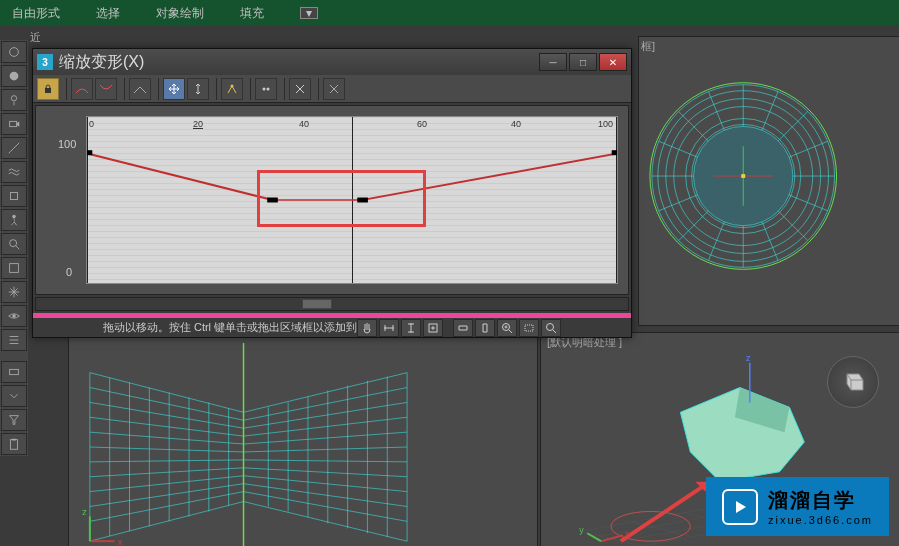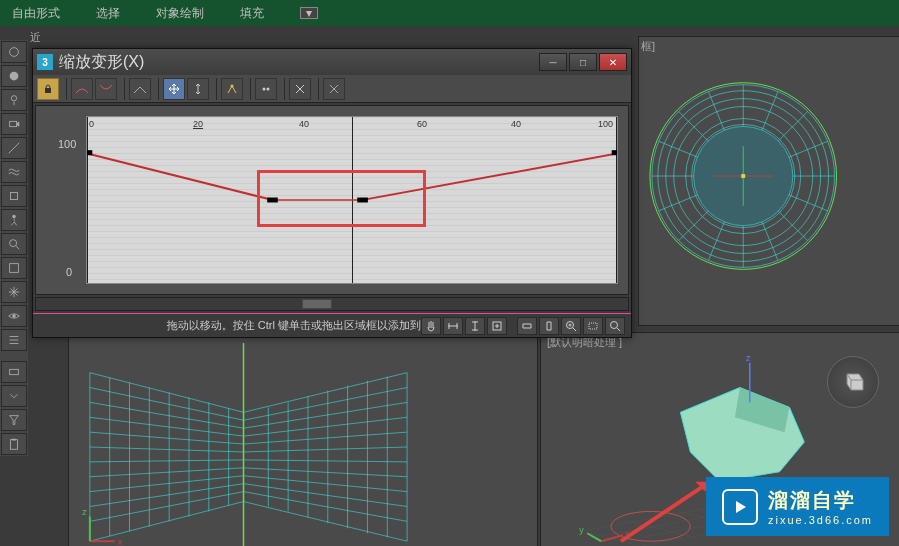--- a/index.html
+++ b/index.html
@@ -41,31 +41,31 @@
 .tool-sep { width: 4px; height: 22px; border-right: 1px solid #2a2a2a; margin: 0 2px; }
 
 .graph-area { position: relative; height: 190px; background: #4f4f4f; border: 1px solid #222; margin: 2px; }
 .graph-canvas { position: absolute; left: 50px; top: 10px; right: 10px; bottom: 10px; background: repeating-linear-gradient(to bottom, #ccc, #ccc 1px, #d8d8d8 1px, #d8d8d8 6px); border: 1px solid #888; }
 .graph-vline { position: absolute; width: 1px; background: #222; top: 0; bottom: 0; }
 .graph-curve { position: absolute; left: 0; right: 0; top: 0; bottom: 0; }
 .red-box { position: absolute; border: 3px solid #e04040; }
 .y-label { position: absolute; color: #ccc; font-size: 11px; }
 .x-label { position: absolute; color: #333; font-size: 9px; top: 2px; }
 
-.dialog-statusbar { background: #3a3a3a; height: 24px; display: flex; align-items: center; justify-content: flex-end; padding: 0 6px; border-top: 1px solid #ec4899; font-size: 11px; color: #ccc; }
+.dialog-statusbar { background: #3a3a3a; height: 24px; display: flex; align-items: center; justify-content: center; padding: 0 6px; border-top: 5px solid #ec4899; font-size: 11px; color: #ccc; }
 .status-tools { display: flex; gap: 2px; }
 .status-tool { width: 20px; height: 18px; background: #4a4a4a; border: 1px solid #2a2a2a; display: flex; align-items: center; justify-content: center; }
 
 .scrollbar-h { height: 14px; background: #3a3a3a; border: 1px solid #222; margin: 2px; position: relative; }
 .scroll-thumb { position: absolute; left: 45%; width: 30px; height: 10px; background: #666; top: 1px; border: 1px solid #444; }
 
 
 .logo-box { position: absolute; right: 10px; bottom: 10px; background: #0a7abc; padding: 10px 16px; display: flex; align-items: center; gap: 10px; }
 .logo-play { width: 36px; height: 36px; border: 2px solid #fff; border-radius: 6px; display: flex; align-items: center; justify-content: center; }
-.logo-text { color: #fef9c3; }
+.logo-text { color: #000000; }
 .logo-text .big { font-size: 20px; font-weight: bold; letter-spacing: 2px; }
 .logo-text .small { font-size: 11px; letter-spacing: 2px; }
 
 .nav-cube { position: absolute; top: 330px; right: 20px; width: 52px; height: 52px; border: 1px solid #666; border-radius: 50%; background: radial-gradient(#555,#3a3a3a); display: flex; align-items: center; justify-content: center; }
 
 
 .cyan-stroke { stroke: #3de0e0; fill: none; stroke-width: 0.6; }
 .green-stroke { stroke: #6adf4a; fill: none; stroke-width: 1; }
 </style>
 </head>

